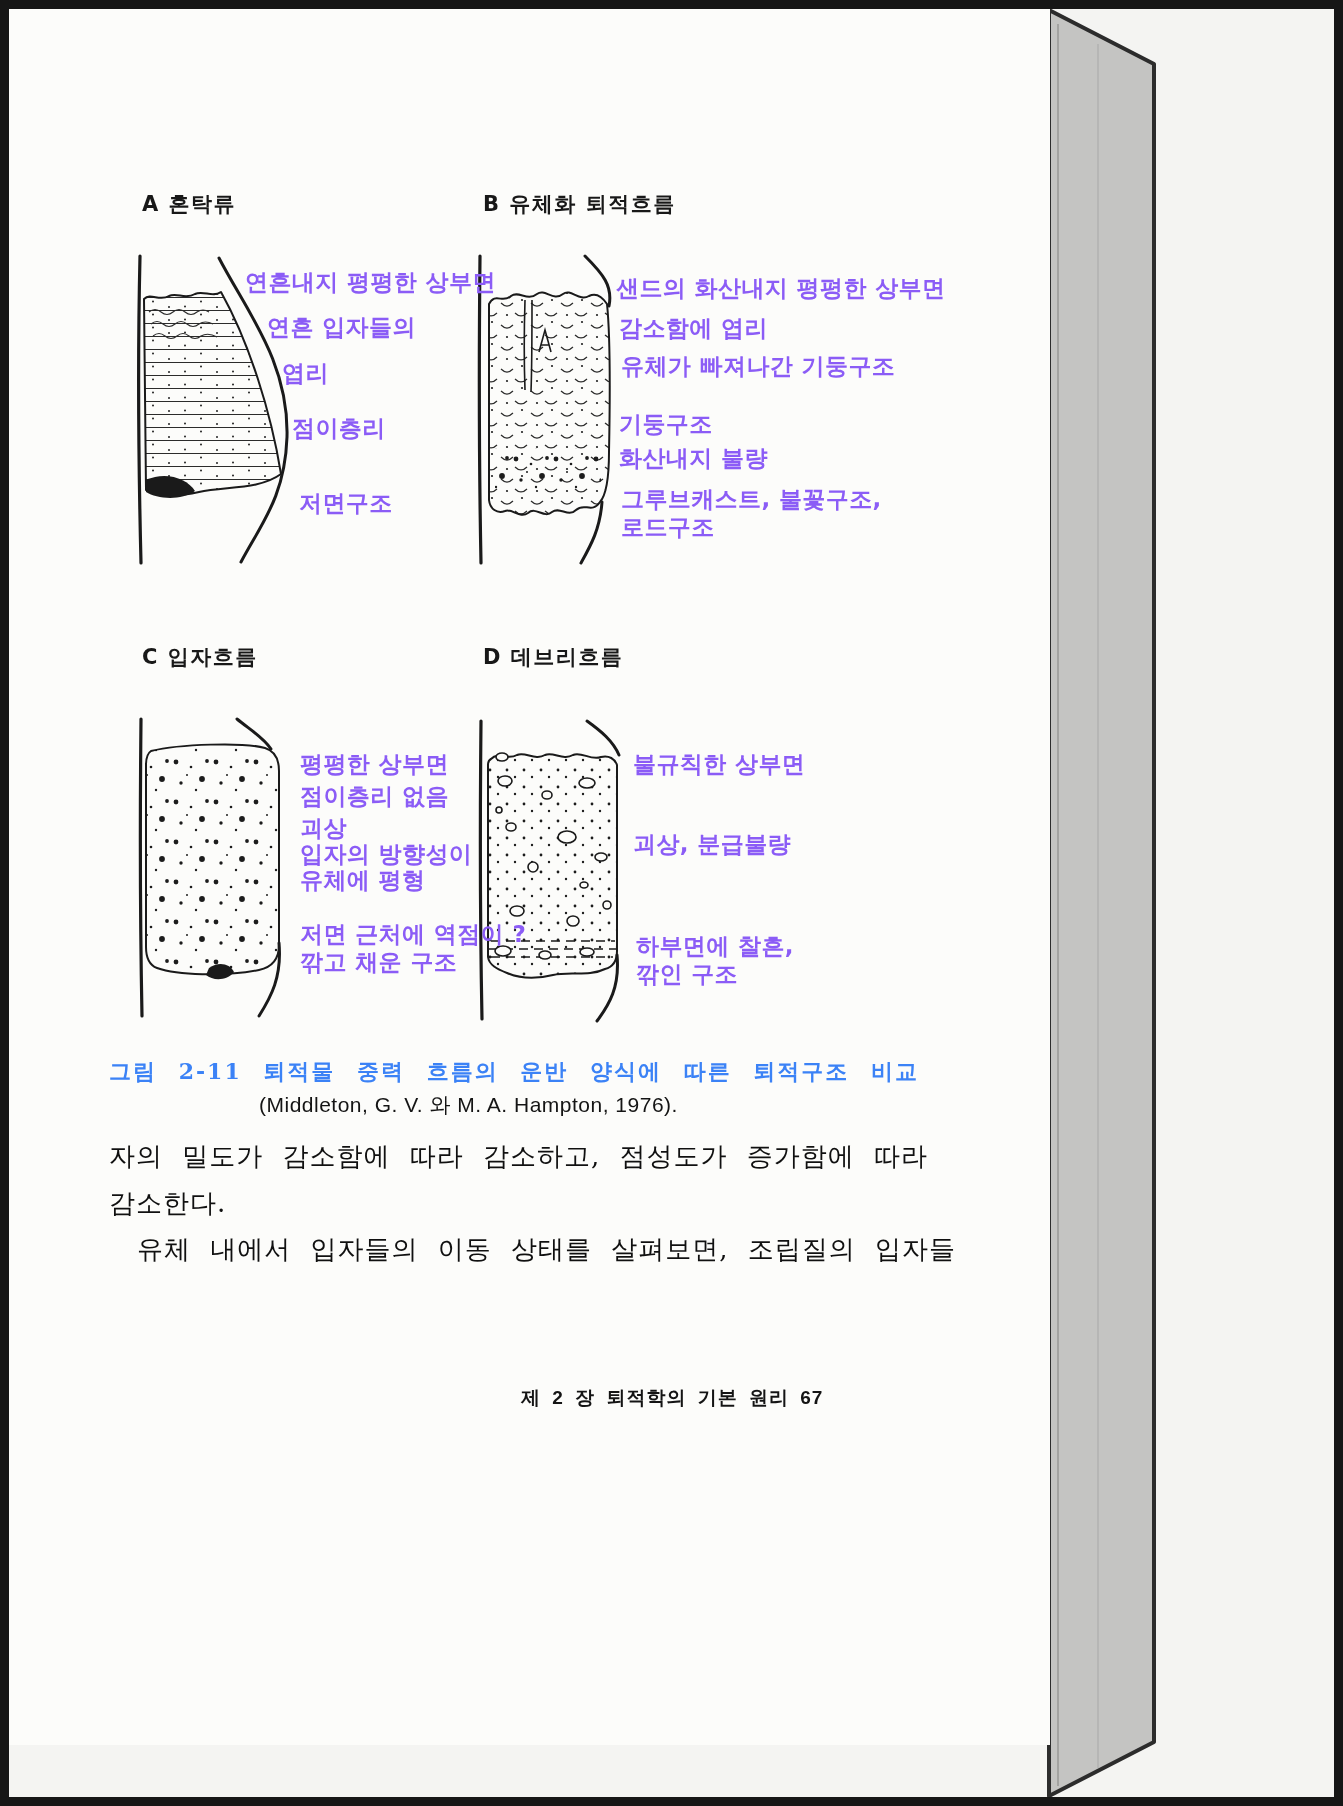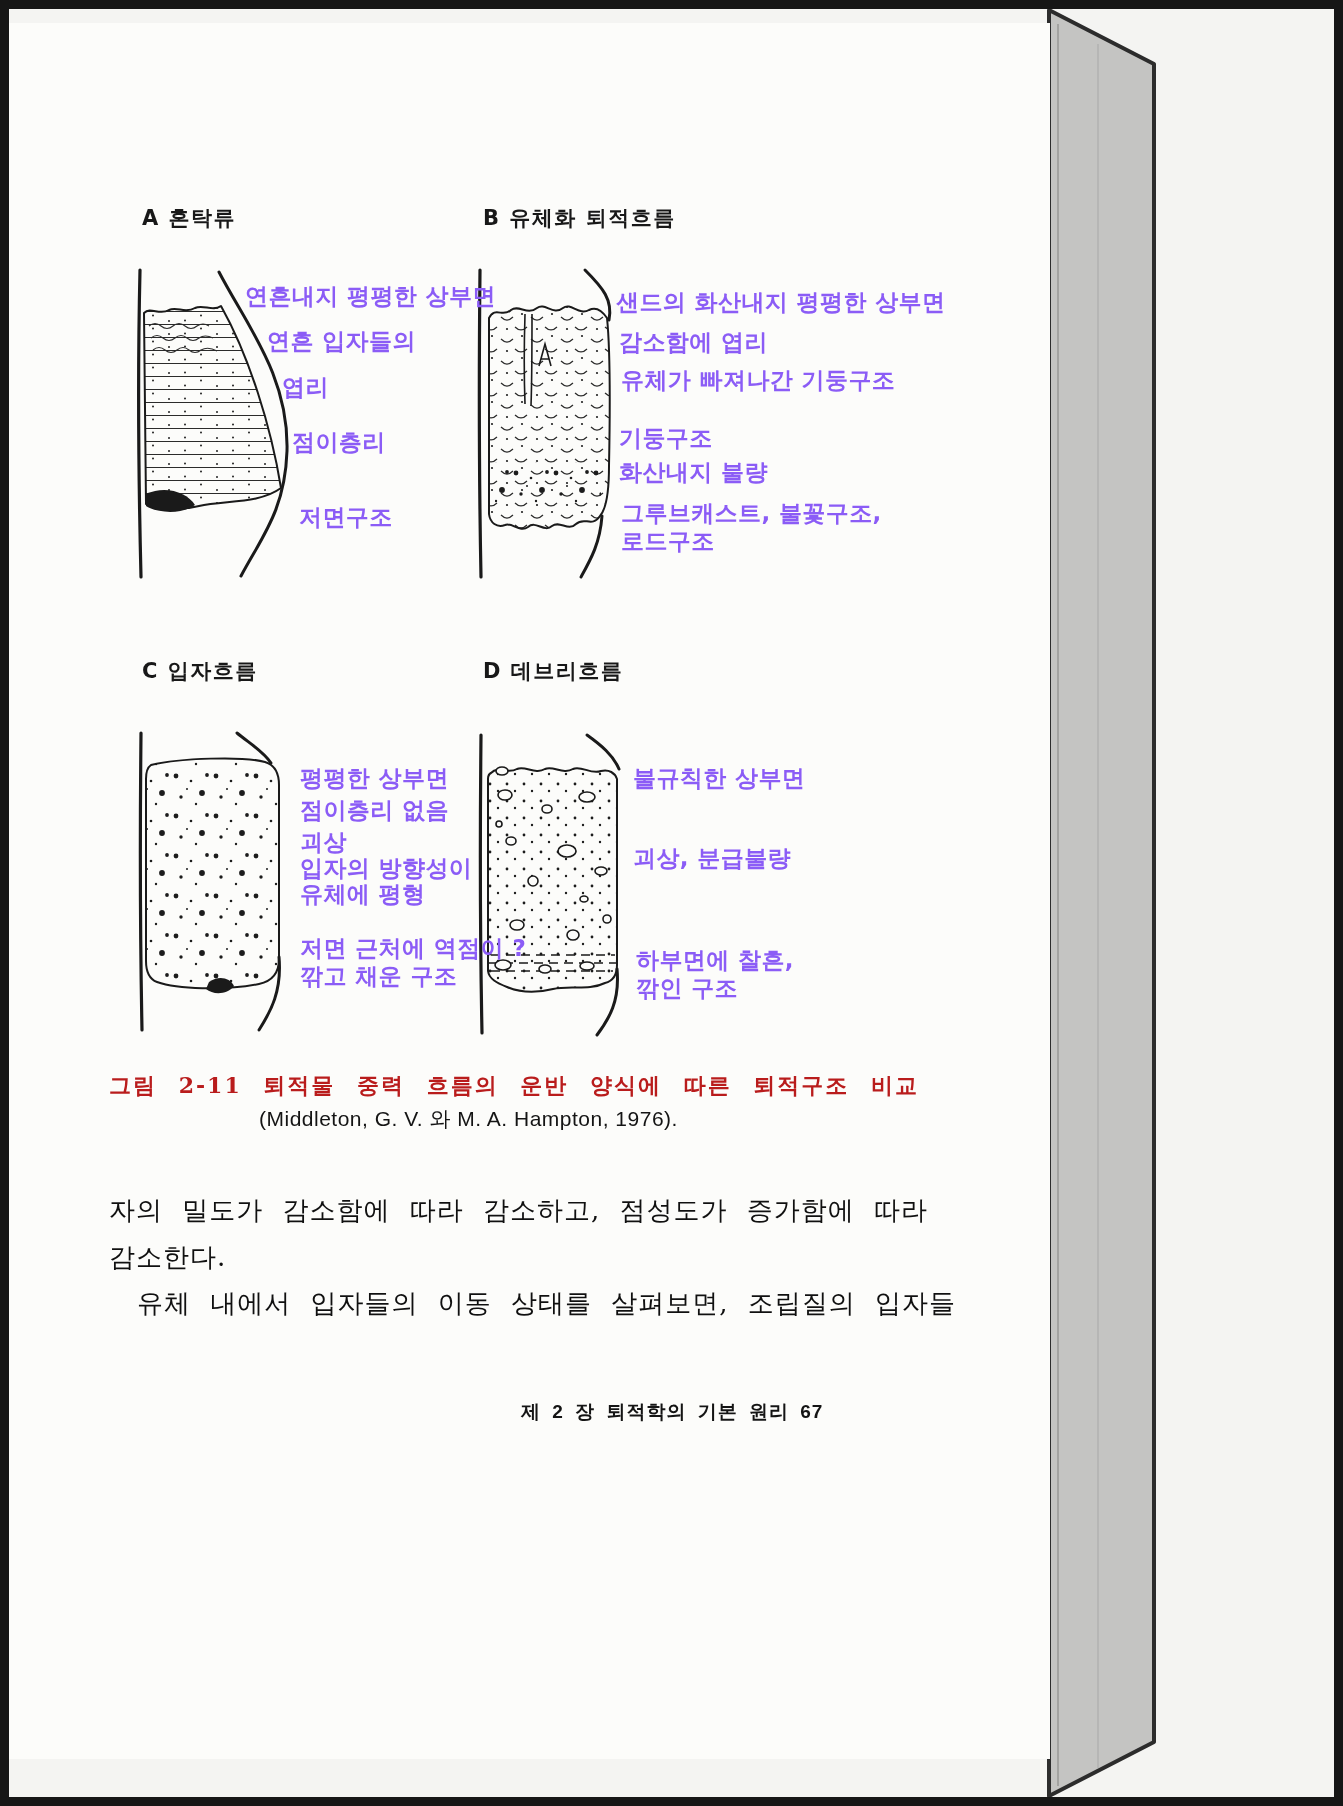--- a/index.html
+++ b/index.html
@@ -3,27 +3,27 @@
 <meta charset="utf-8">
 <style>
   html,body{margin:0;padding:0;}
   body{
     width:1343px;height:1806px;position:relative;overflow:hidden;
     background:#f4f4f2;
     font-family:"DejaVu Sans",sans-serif;
   }
   .outer-border{position:absolute;inset:0;border:9px solid #161616;box-sizing:border-box;z-index:6;pointer-events:none;}
   .edge-layer{position:absolute;left:0;top:0;z-index:1;}
-  .page{position:absolute;left:9px;top:23px;width:1041px;height:1736px;background:#fcfcfa;z-index:2;}
+  .page{position:absolute;left:9px;top:9px;width:1041px;height:1736px;background:#fcfcfa;z-index:2;}
   .panel-title{position:absolute;font-weight:700;font-size:21px;letter-spacing:1.5px;color:#181818;white-space:nowrap;}
   .diagram{position:absolute;}
   .label{position:absolute;font-weight:600;font-size:23px;letter-spacing:0.4px;color:#8b5cf6;white-space:nowrap;}
-  .caption-line1{position:absolute;font-family:"DejaVu Serif",serif;font-weight:700;font-size:22px;letter-spacing:2px;word-spacing:12px;color:#b91c1c;white-space:nowrap;}
+  .caption-line1{position:absolute;font-family:"DejaVu Serif",serif;font-weight:700;font-size:22px;letter-spacing:2px;word-spacing:12px;color:#3b82f6;white-space:nowrap;}
   .caption-line2{position:absolute;font-family:Liberation Sans, sans-serif;font-weight:400;font-size:21px;letter-spacing:0.5px;color:#141414;white-space:nowrap;}
-  .body-line{position:absolute;font-family:"DejaVu Serif",serif;font-weight:400;font-size:26px;letter-spacing:1px;word-spacing:10px;color:#101010;white-space:nowrap;margin-top:40px;}
+  .body-line{position:absolute;font-family:"DejaVu Serif",serif;font-weight:400;font-size:26px;letter-spacing:1px;word-spacing:10px;color:#101010;white-space:nowrap;}
   .footer-line{position:absolute;font-family:Liberation Sans, sans-serif;font-weight:700;font-size:19px;letter-spacing:1px;word-spacing:5px;color:#141414;white-space:nowrap;text-align:center;}
   svg{display:block;}
 </style>
 </head>
 <body>
 
 <svg width="0" height="0" style="position:absolute" aria-hidden="true">
   <defs>
     <pattern id="patA" width="48" height="13" patternUnits="userSpaceOnUse">
       <line x1="0" y1="6.5" x2="48" y2="6.5" stroke="#2b2b2b" stroke-width="1.1"></line>

